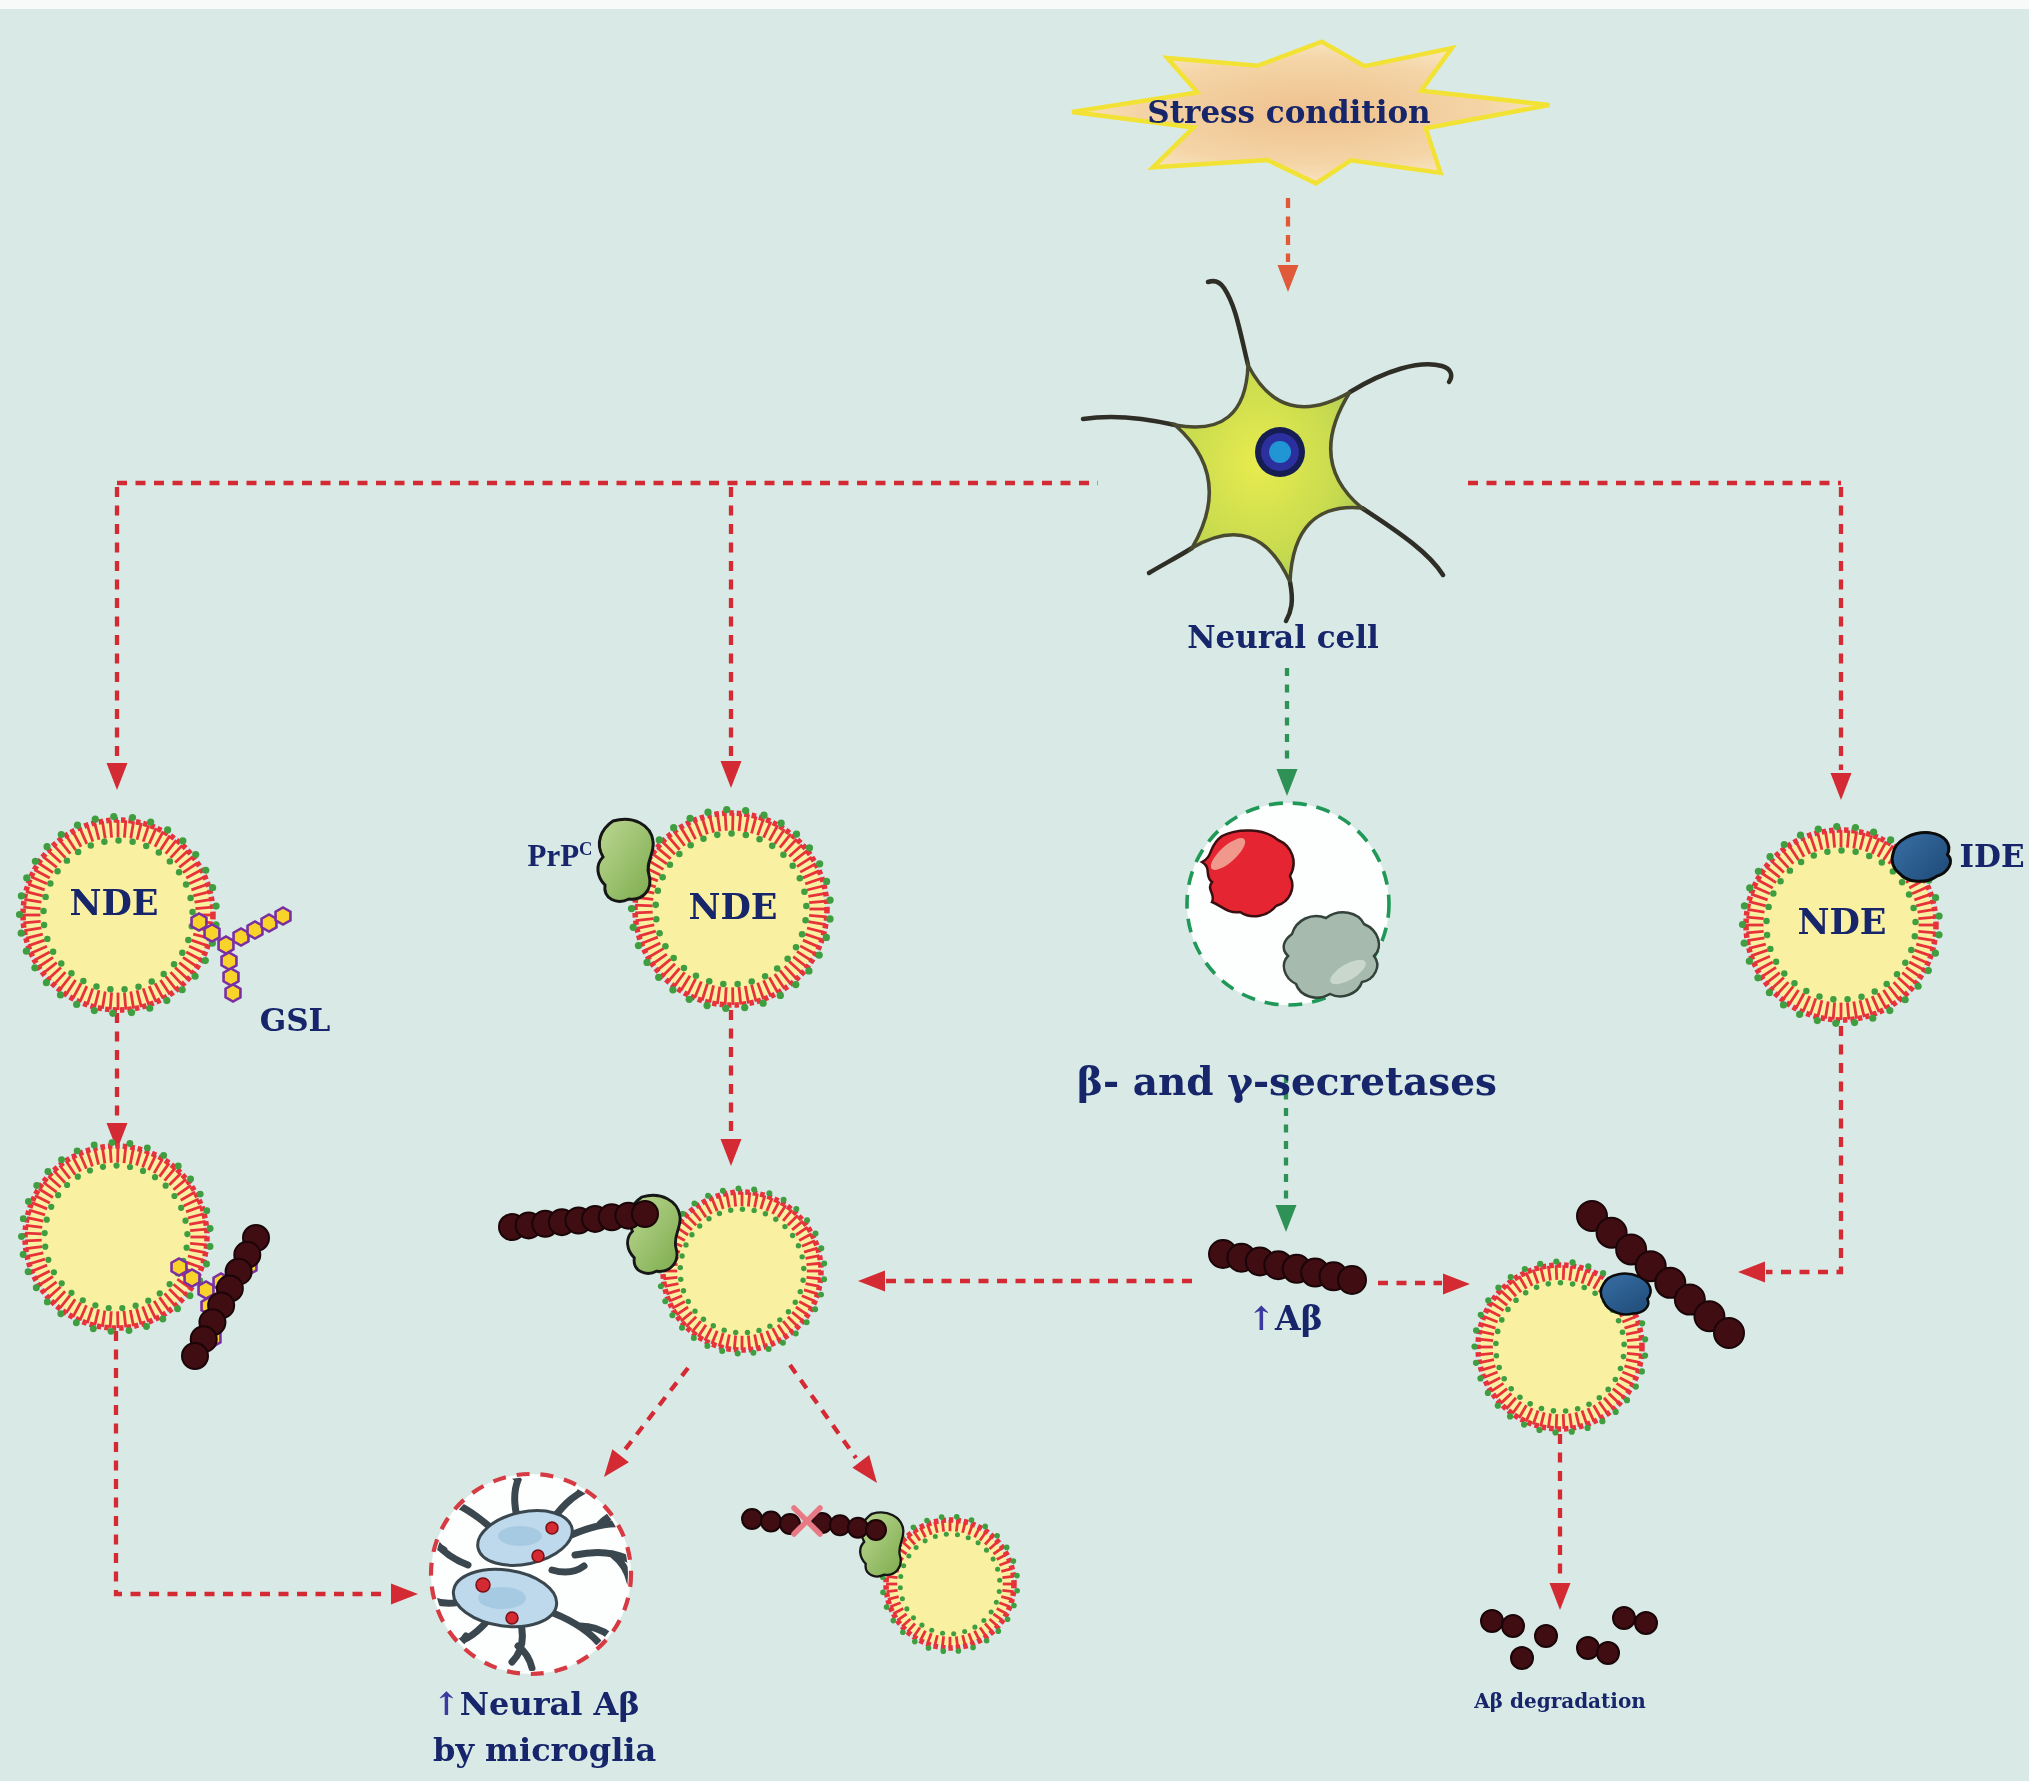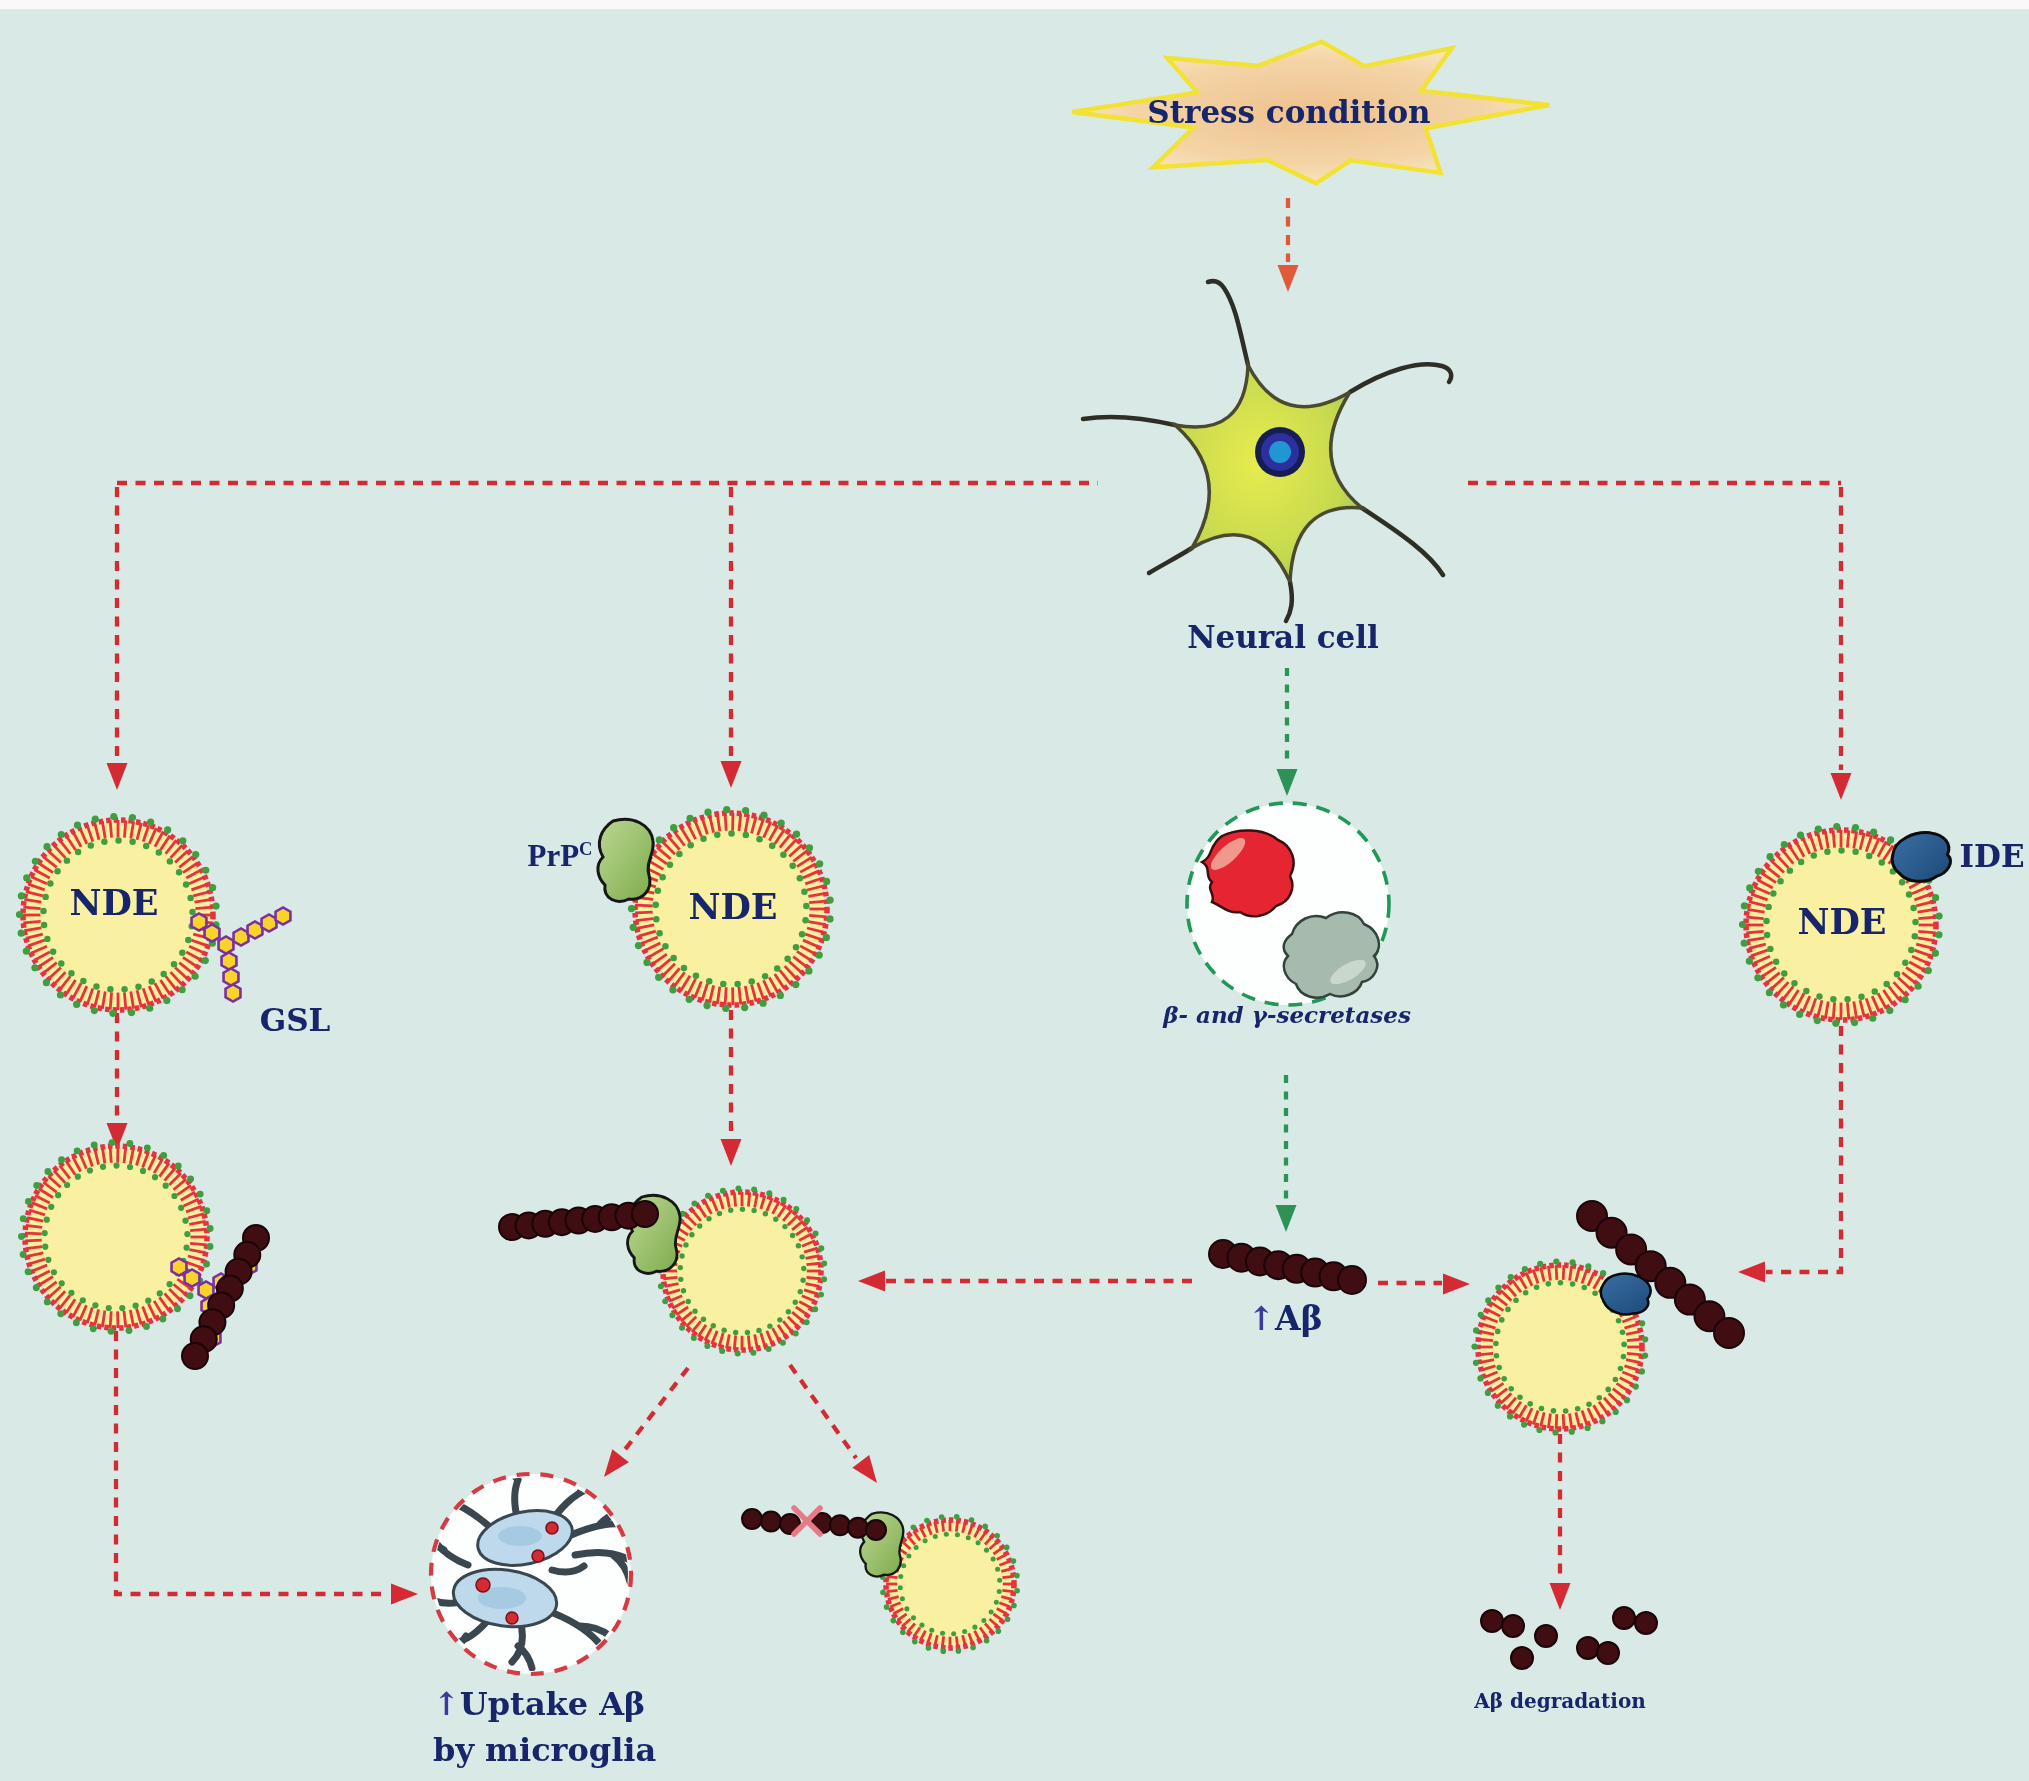--- a/index.html
+++ b/index.html
@@ -1242,21 +1242,21 @@
   </svg>
 
   <div class="lbl" style="left:1289px;top:113px;font-size:31px;">
     <span>Stress condition</span>
   </div>
 
   <div class="lbl" style="left:1283px;top:638px;font-size:31px;">
     <span>Neural cell</span>
   </div>
 
-  <div class="lbl" style="left:1287px;top:1015px;font-size:23px;font-style:italic;">
+  <div class="lbl" style="left:1287px;top:1081px;font-size:39px;">
     <span>β- and γ-secretases</span>
   </div>
 
   <div class="lbl" style="left:1285px;top:1319px;font-size:33px;">
     <span class="arrow-glyph">↑</span><span>Aβ</span>
   </div>
 
   <div class="lbl" style="left:114px;top:903px;font-size:35px;">
     <span>NDE</span>
   </div>
@@ -1273,21 +1273,21 @@
 
   <div class="lbl" style="left:560px;top:856px;font-size:31px;font-family:Liberation Serif, serif;">
     <span>PrP</span><sup>C</sup>
   </div>
 
   <div class="lbl" style="left:1992px;top:857px;font-size:31px;">
     <span>IDE</span>
   </div>
 
   <div class="lbl block" style="left:433px;top:1681px;font-size:32px;line-height:1.45;">
-    <div><span class="arrow-glyph">↑</span><span>Uptake Aβ</span></div>
+    <div><span class="arrow-glyph">↑</span><span>Neural Aβ</span></div>
     <div><span>by microglia</span></div>
   </div>
 
 
   <div class="lbl" style="left:1560px;top:1701px;font-size:20px;">
     <span>Aβ degradation</span>
   </div>
 </div>
 
 </body></html>

